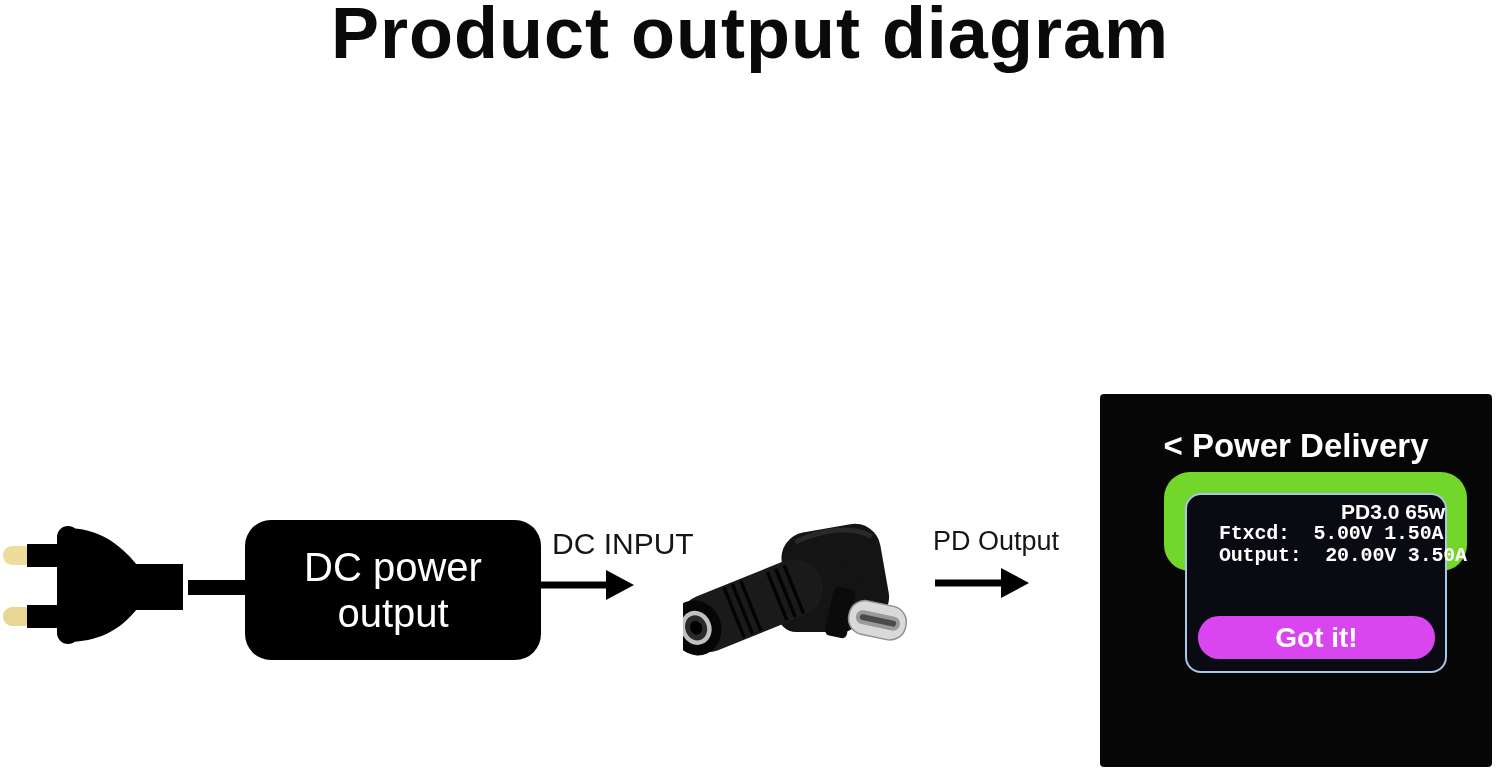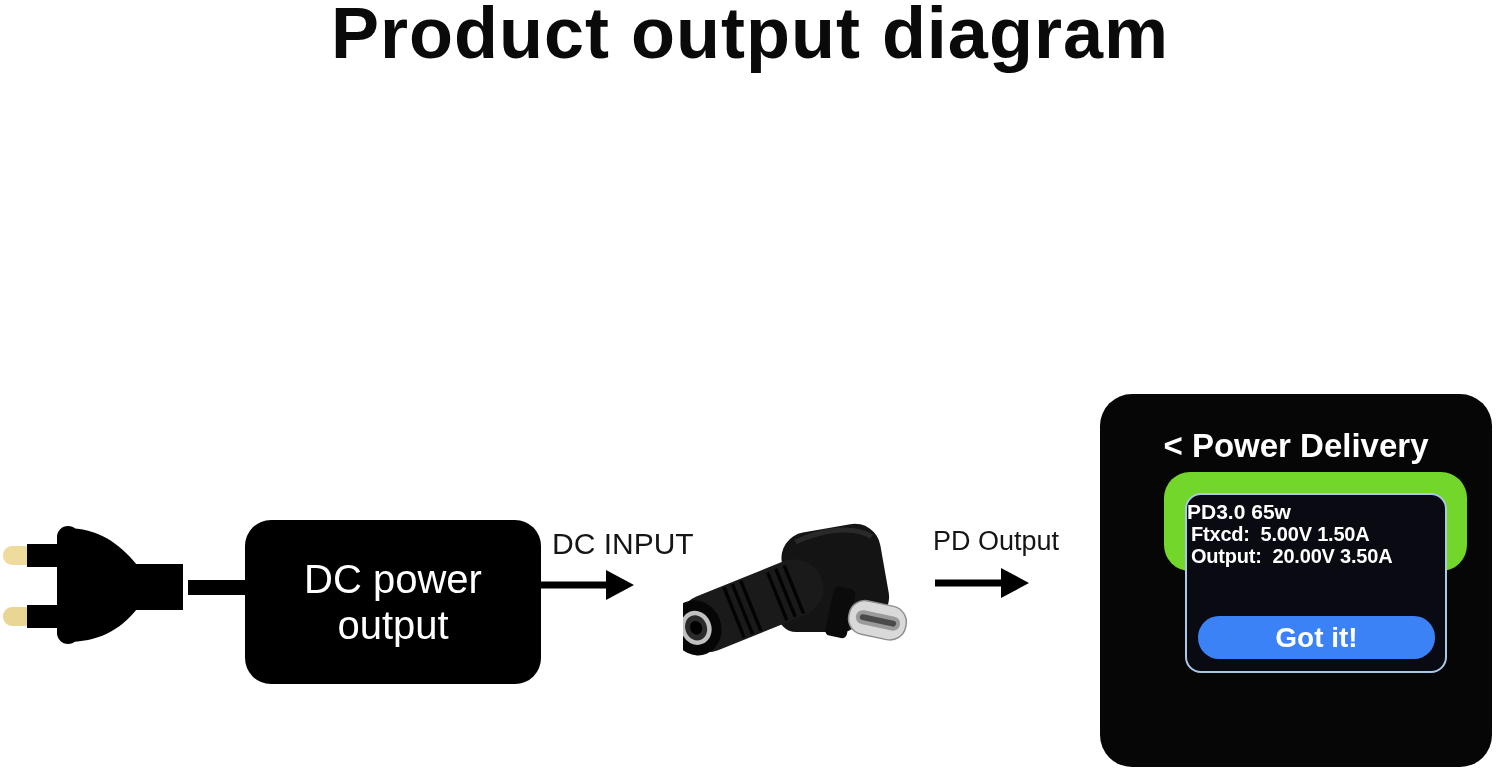--- a/index.html
+++ b/index.html
@@ -20,21 +20,21 @@
     font-weight: bold;
     letter-spacing: 1px;
     color: #0a0a0a;
     margin: 0;
   }
 
   
   .dc-box {
     position: absolute;
     left: 245px; top: 520px;
-    width: 296px; height: 164px;
+    width: 296px; height: 140px;
     background: #000;
     border-radius: 26px;
     color: #fff;
     display: flex; flex-direction: column;
     justify-content: center; align-items: center;
     font-size: 40px;
     line-height: 1.15;
   }
 
   .flow-label {
@@ -48,21 +48,21 @@
 
   .arrow-1 { left: 540px; top: 563px; }
   .arrow-2 { left: 935px; top: 561px; }
 
   
   .panel {
     position: absolute;
     left: 1100px; top: 394px;
     width: 392px; height: 373px;
     background: #060606;
-    border-radius: 32px;
+    border-radius: 4px;
   }
   .panel-header {
     position: absolute;
     top: 33px; left: 0; width: 100%;
     text-align: center;
     color: #ffffff;
     font-weight: bold;
     font-size: 33px;
     margin: 0;
   }
@@ -77,32 +77,33 @@
     left: 85px; top: 99px;
     width: 262px; height: 180px;
     box-sizing: border-box;
     background: #0a0a13;
     border: 2px solid #a9c7e6;
     border-radius: 16px;
     color: #ffffff;
     font-weight: bold;
   }
   .pd-mode-title {
-    text-align: left;
+    text-align: right;
     font-size: 21px;
     margin: 6px 0 0 0;
     line-height: 22px;
   }
   .out-line {
     font-size: 20px;
     margin: 0;
-    padding-left: 4px;
+    padding-left: 32px;
     line-height: 22px;
     white-space: pre;
     letter-spacing: -0.2px;
+    font-family: Liberation Mono, monospace;
   }
   .got-it-btn {
     position: absolute;
     left: 11px; bottom: 12px;
     width: 237px; height: 43px;
     border-radius: 21px;
     color: #ffffff;
     font-size: 28px;
     font-weight: bold;
     display: flex; align-items: center; justify-content: center;
@@ -163,15 +164,15 @@
   <polygon points="66,7 94,22 66,37" fill="#000"></polygon>
 </svg>
 
 <div class="panel">
   <p class="panel-header">&lt; Power Delivery</p>
   <div class="green-pad" style="background: rgb(115, 214, 42);"></div>
   <div class="screen" style="border-color: rgb(169, 199, 230);">
     <p class="pd-mode-title">PD3.0 65w</p>
     <p class="out-line">Ftxcd:  5.00V 1.50A</p>
     <p class="out-line">Output:  20.00V 3.50A</p>
-    <div class="got-it-btn" style="background: #3b82f6;">Got it!</div>
+    <div class="got-it-btn" style="background: #d946ef;">Got it!</div>
   </div>
 </div>
 
 </body></html>

